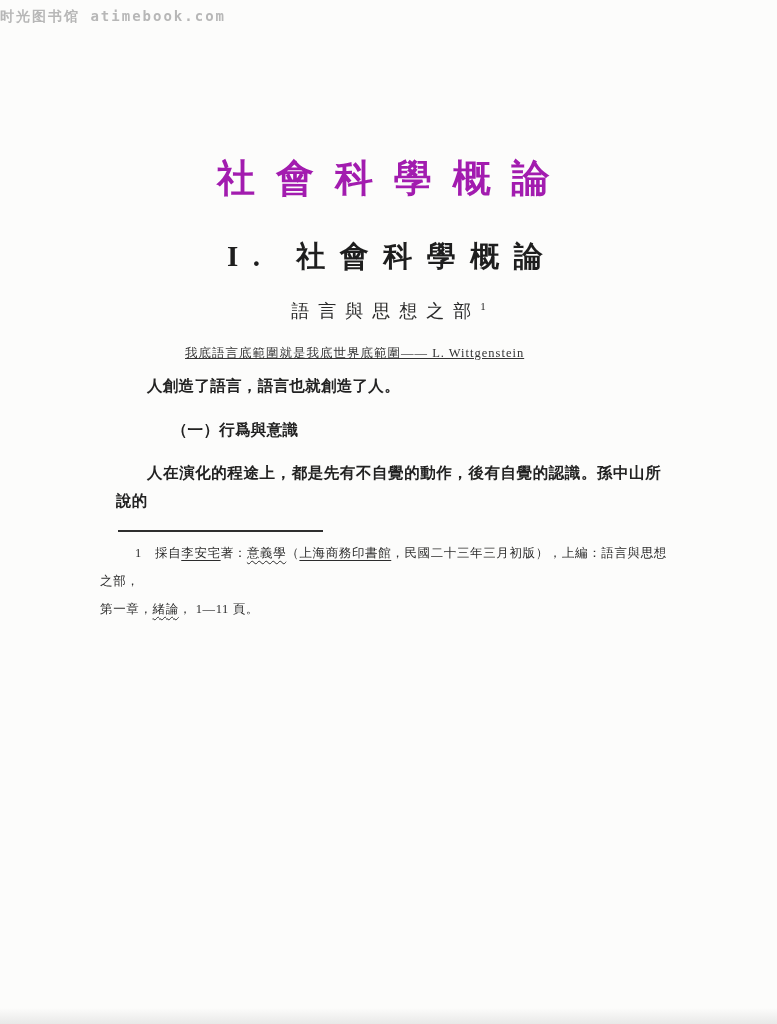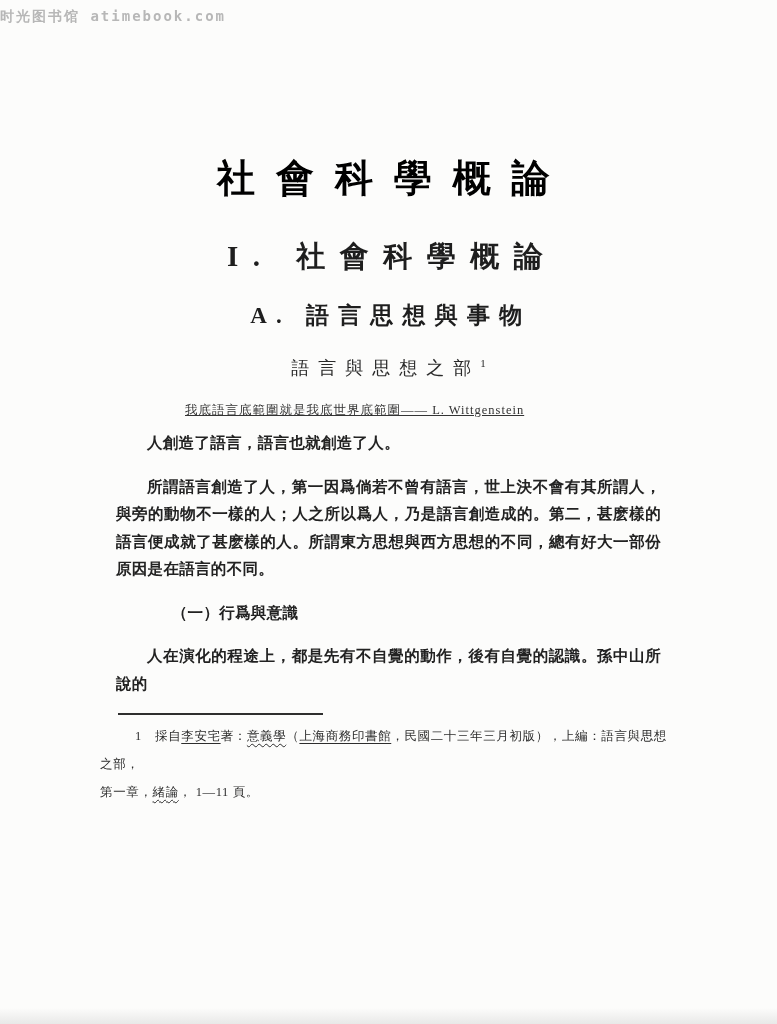--- a/index.html
+++ b/index.html
@@ -29,21 +29,21 @@
     width: 577px;
     color: #262626;
   }
   .book-title {
     margin: 156px 0 0 0;
     font-size: 38px; line-height: 44px;
     font-weight: bold;
     text-align: center;
     letter-spacing: 0.55em;
     text-indent: 0.28em;
-    color: #000000;
+    color: #a21caf;
     white-space: nowrap;
   }
   .chapter-heading {
     margin: 38px 0 0 0;
     font-size: 29px; line-height: 36px;
     font-weight: bold;
     text-align: center;
     letter-spacing: 0.5em;
     text-indent: 0.25em;
     color: #1e1e1e;
@@ -131,28 +131,26 @@
   <div class="watermark">
     <span>时光图书馆 atimebook.com</span>
   </div>
 
   <div class="content">
 
     <h1 class="book-title">社會科學概論</h1>
 
     <h2 class="chapter-heading">I. 社會科學概論</h2>
 
-    <h3 class="section-heading">A. 語言思想與事物</h3>
 
     <div class="topic-heading"><span>語言與思想之部</span><sup>1</sup></div>
 
     <p class="epigraph epigraph-first">我底語言底範圍就是我底世界底範圍—— L. Wittgenstein</p>
 
     <p class="body-p first-body">人創造了語言，語言也就創造了人。</p>
-    <p class="body-p">所謂語言創造了人，第一因爲倘若不曾有語言，世上決不會有其所謂人，與旁的動物不一樣的人；人之所以爲人，乃是語言創造成的。第二，甚麽樣的語言便成就了甚麽樣的人。所謂東方思想與西方思想的不同，總有好大一部份原因是在語言的不同。</p>
 
     <p class="body-p sub-item-heading">（一）行爲與意識</p>
 
     <p class="body-p">人在演化的程途上，都是先有不自覺的動作，後有自覺的認識。孫中山所說的</p>
 
     <div class="fn-rule"></div>
 
     <p class="footnote"><span>1　採自</span><span class="u-solid">李安宅</span><span>著：</span><span class="u-wavy">意義學</span><span>（</span><span class="u-solid">上海商務印書館</span><span>，民國二十三年三月初版），上編：語言與思想之部，</span><br><span>第一章，</span><span class="u-wavy">緒論</span><span>， 1—11 頁。</span></p>
 
   </div>

